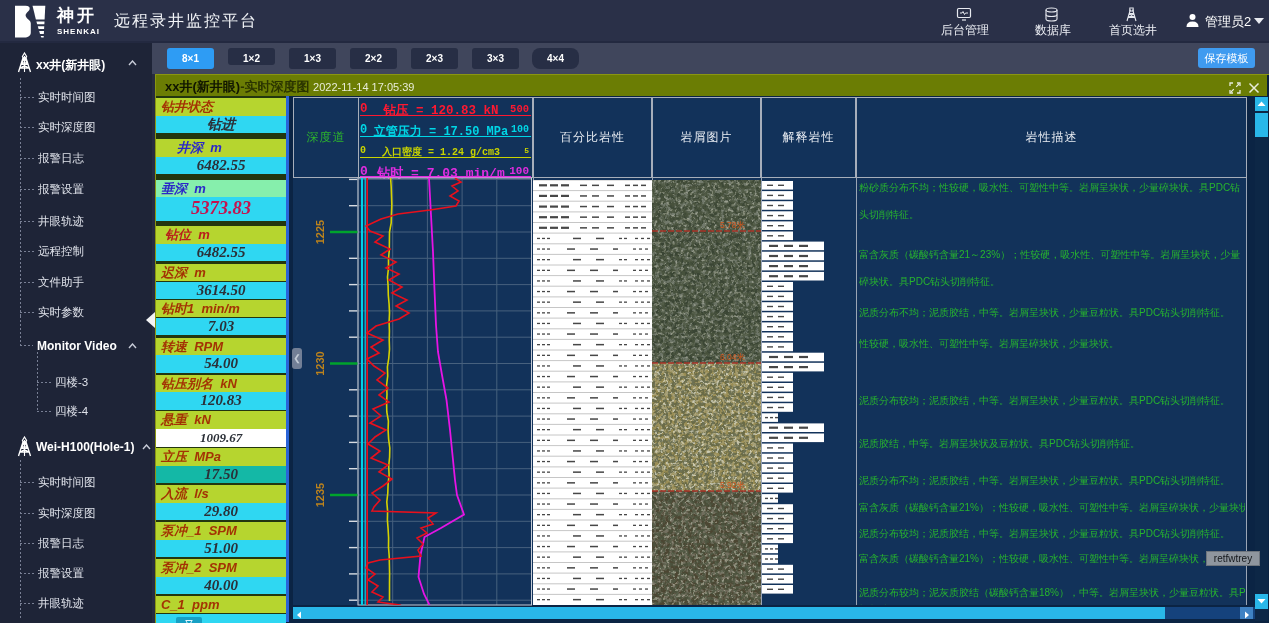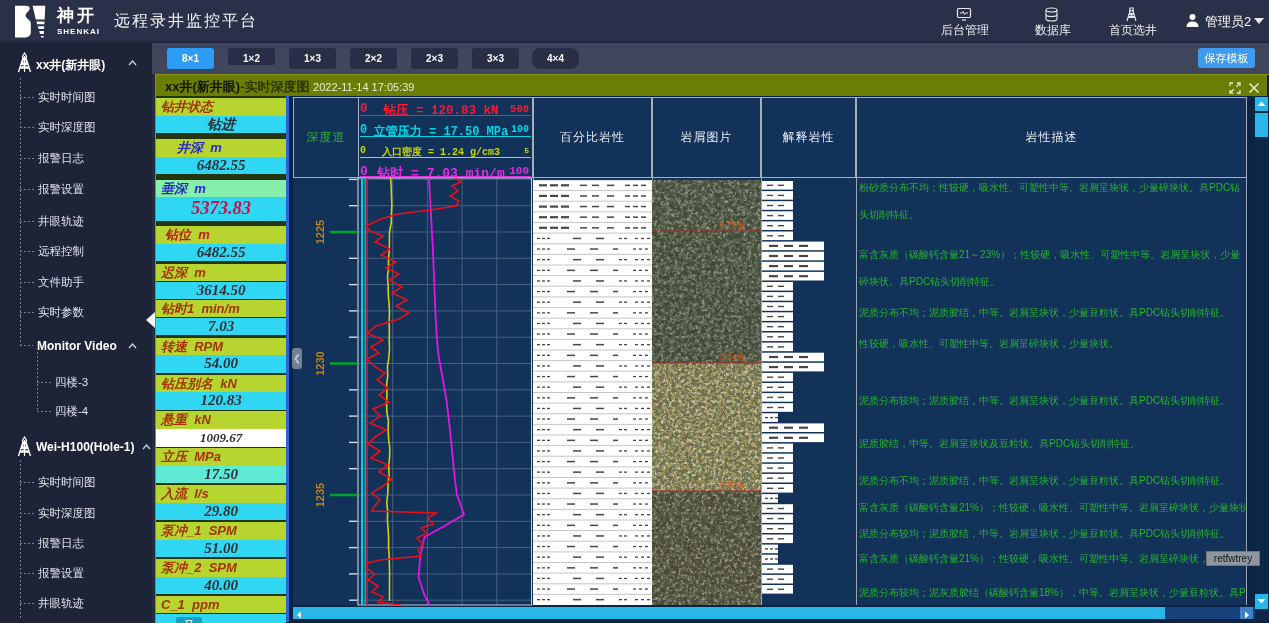--- a/index.html
+++ b/index.html
@@ -830,21 +830,21 @@
 <div style="position:absolute;left:156px;top:281.5px;width:130px;height:17.6px;background:#2fd7f2;color:#2b3038;font-size:15px;font-weight:bold;font-style:italic;font-family:'Liberation Serif',serif;line-height:17.6px;text-align:center;">3614.50</div>
 <div style="position:absolute;left:156px;top:299.9px;width:130px;height:17.6px;background:#b6d52f;color:#a33304;font-size:13px;font-weight:bold;font-style:italic;line-height:17.6px;padding-left:5px;box-sizing:border-box;white-space:nowrap;">钻时1&nbsp;&nbsp;min/m</div>
 <div style="position:absolute;left:156px;top:317.5px;width:130px;height:17.6px;background:#2fd7f2;color:#2b3038;font-size:15px;font-weight:bold;font-style:italic;font-family:'Liberation Serif',serif;line-height:17.6px;text-align:center;">7.03</div>
 <div style="position:absolute;left:156px;top:337.6px;width:130px;height:17.6px;background:#b6d52f;color:#a33304;font-size:13px;font-weight:bold;font-style:italic;line-height:17.6px;padding-left:5px;box-sizing:border-box;white-space:nowrap;">转速&nbsp;&nbsp;RPM</div>
 <div style="position:absolute;left:156px;top:355.2px;width:130px;height:17.6px;background:#2fd7f2;color:#2b3038;font-size:15px;font-weight:bold;font-style:italic;font-family:'Liberation Serif',serif;line-height:17.6px;text-align:center;">54.00</div>
 <div style="position:absolute;left:156px;top:374.5px;width:130px;height:17.6px;background:#b6d52f;color:#a33304;font-size:13px;font-weight:bold;font-style:italic;line-height:17.6px;padding-left:5px;box-sizing:border-box;white-space:nowrap;">钻压别名&nbsp;&nbsp;kN</div>
 <div style="position:absolute;left:156px;top:392.1px;width:130px;height:17.6px;background:#2fd7f2;color:#2b3038;font-size:15px;font-weight:bold;font-style:italic;font-family:'Liberation Serif',serif;line-height:17.6px;text-align:center;">120.83</div>
 <div style="position:absolute;left:156px;top:411.4px;width:130px;height:17.6px;background:#b6d52f;color:#a33304;font-size:13px;font-weight:bold;font-style:italic;line-height:17.6px;padding-left:5px;box-sizing:border-box;white-space:nowrap;">悬重&nbsp;&nbsp;kN</div>
 <div style="position:absolute;left:156px;top:429.0px;width:130px;height:17.6px;background:#ffffff;color:#2b3038;font-size:13px;font-weight:bold;font-style:italic;font-family:'Liberation Serif',serif;line-height:17.6px;text-align:center;">1009.67</div>
 <div style="position:absolute;left:156px;top:448.3px;width:130px;height:17.6px;background:#b6d52f;color:#a33304;font-size:13px;font-weight:bold;font-style:italic;line-height:17.6px;padding-left:5px;box-sizing:border-box;white-space:nowrap;">立压&nbsp;&nbsp;MPa</div>
-<div style="position:absolute;left:156px;top:465.9px;width:130px;height:17.6px;background:#5eead4;color:#2b3038;font-size:15px;font-weight:bold;font-style:italic;font-family:'Liberation Serif',serif;line-height:17.6px;text-align:center;">17.50</div>
+<div style="position:absolute;left:156px;top:465.9px;width:130px;height:17.6px;background:#14b8a6;color:#2b3038;font-size:15px;font-weight:bold;font-style:italic;font-family:'Liberation Serif',serif;line-height:17.6px;text-align:center;">17.50</div>
 <div style="position:absolute;left:156px;top:485.2px;width:130px;height:17.6px;background:#b6d52f;color:#a33304;font-size:13px;font-weight:bold;font-style:italic;line-height:17.6px;padding-left:5px;box-sizing:border-box;white-space:nowrap;">入流&nbsp;&nbsp;l/s</div>
 <div style="position:absolute;left:156px;top:502.8px;width:130px;height:17.6px;background:#2fd7f2;color:#2b3038;font-size:15px;font-weight:bold;font-style:italic;font-family:'Liberation Serif',serif;line-height:17.6px;text-align:center;">29.80</div>
 <div style="position:absolute;left:156px;top:522.1px;width:130px;height:17.6px;background:#b6d52f;color:#a33304;font-size:13px;font-weight:bold;font-style:italic;line-height:17.6px;padding-left:5px;box-sizing:border-box;white-space:nowrap;">泵冲_1&nbsp;&nbsp;SPM</div>
 <div style="position:absolute;left:156px;top:539.7px;width:130px;height:17.6px;background:#2fd7f2;color:#2b3038;font-size:15px;font-weight:bold;font-style:italic;font-family:'Liberation Serif',serif;line-height:17.6px;text-align:center;">51.00</div>
 <div style="position:absolute;left:156px;top:559.0px;width:130px;height:17.6px;background:#b6d52f;color:#a33304;font-size:13px;font-weight:bold;font-style:italic;line-height:17.6px;padding-left:5px;box-sizing:border-box;white-space:nowrap;">泵冲_2&nbsp;&nbsp;SPM</div>
 <div style="position:absolute;left:156px;top:576.6px;width:130px;height:17.6px;background:#2fd7f2;color:#2b3038;font-size:15px;font-weight:bold;font-style:italic;font-family:'Liberation Serif',serif;line-height:17.6px;text-align:center;">40.00</div>
 <div style="position:absolute;left:156px;top:595.9px;width:130px;height:17.6px;background:#b6d52f;color:#a33304;font-size:13px;font-weight:bold;font-style:italic;line-height:17.6px;padding-left:5px;box-sizing:border-box;white-space:nowrap;">C_1&nbsp;&nbsp;ppm</div>
 <div style="position:absolute;left:156px;top:613.5px;width:130px;height:17.6px;background:#2fd7f2;color:#2b3038;font-size:15px;font-weight:bold;font-style:italic;font-family:'Liberation Serif',serif;line-height:17.6px;text-align:center;"><span style="position:absolute;left:20px;top:3px;width:26px;height:13px;background:#17a0c4;border-radius:2px;color:#dff6ff;font-style:normal;font-size:9px;line-height:12px;text-align:center;">▽</span><span style="margin-left:14px;">---</span></div>
 <div style="position:absolute;left:286px;top:96px;width:3px;height:526px;background:#2a64d8;"></div>
 <div style="position:absolute;left:859px;top:174px;width:386px;overflow:hidden;color:#27b42e;font-size:10px;line-height:27px;">粉砂质分布不均；性较硬，吸水性、可塑性中等。岩屑呈块状，少量碎块状。具PDC钻头切削特征。</div>

